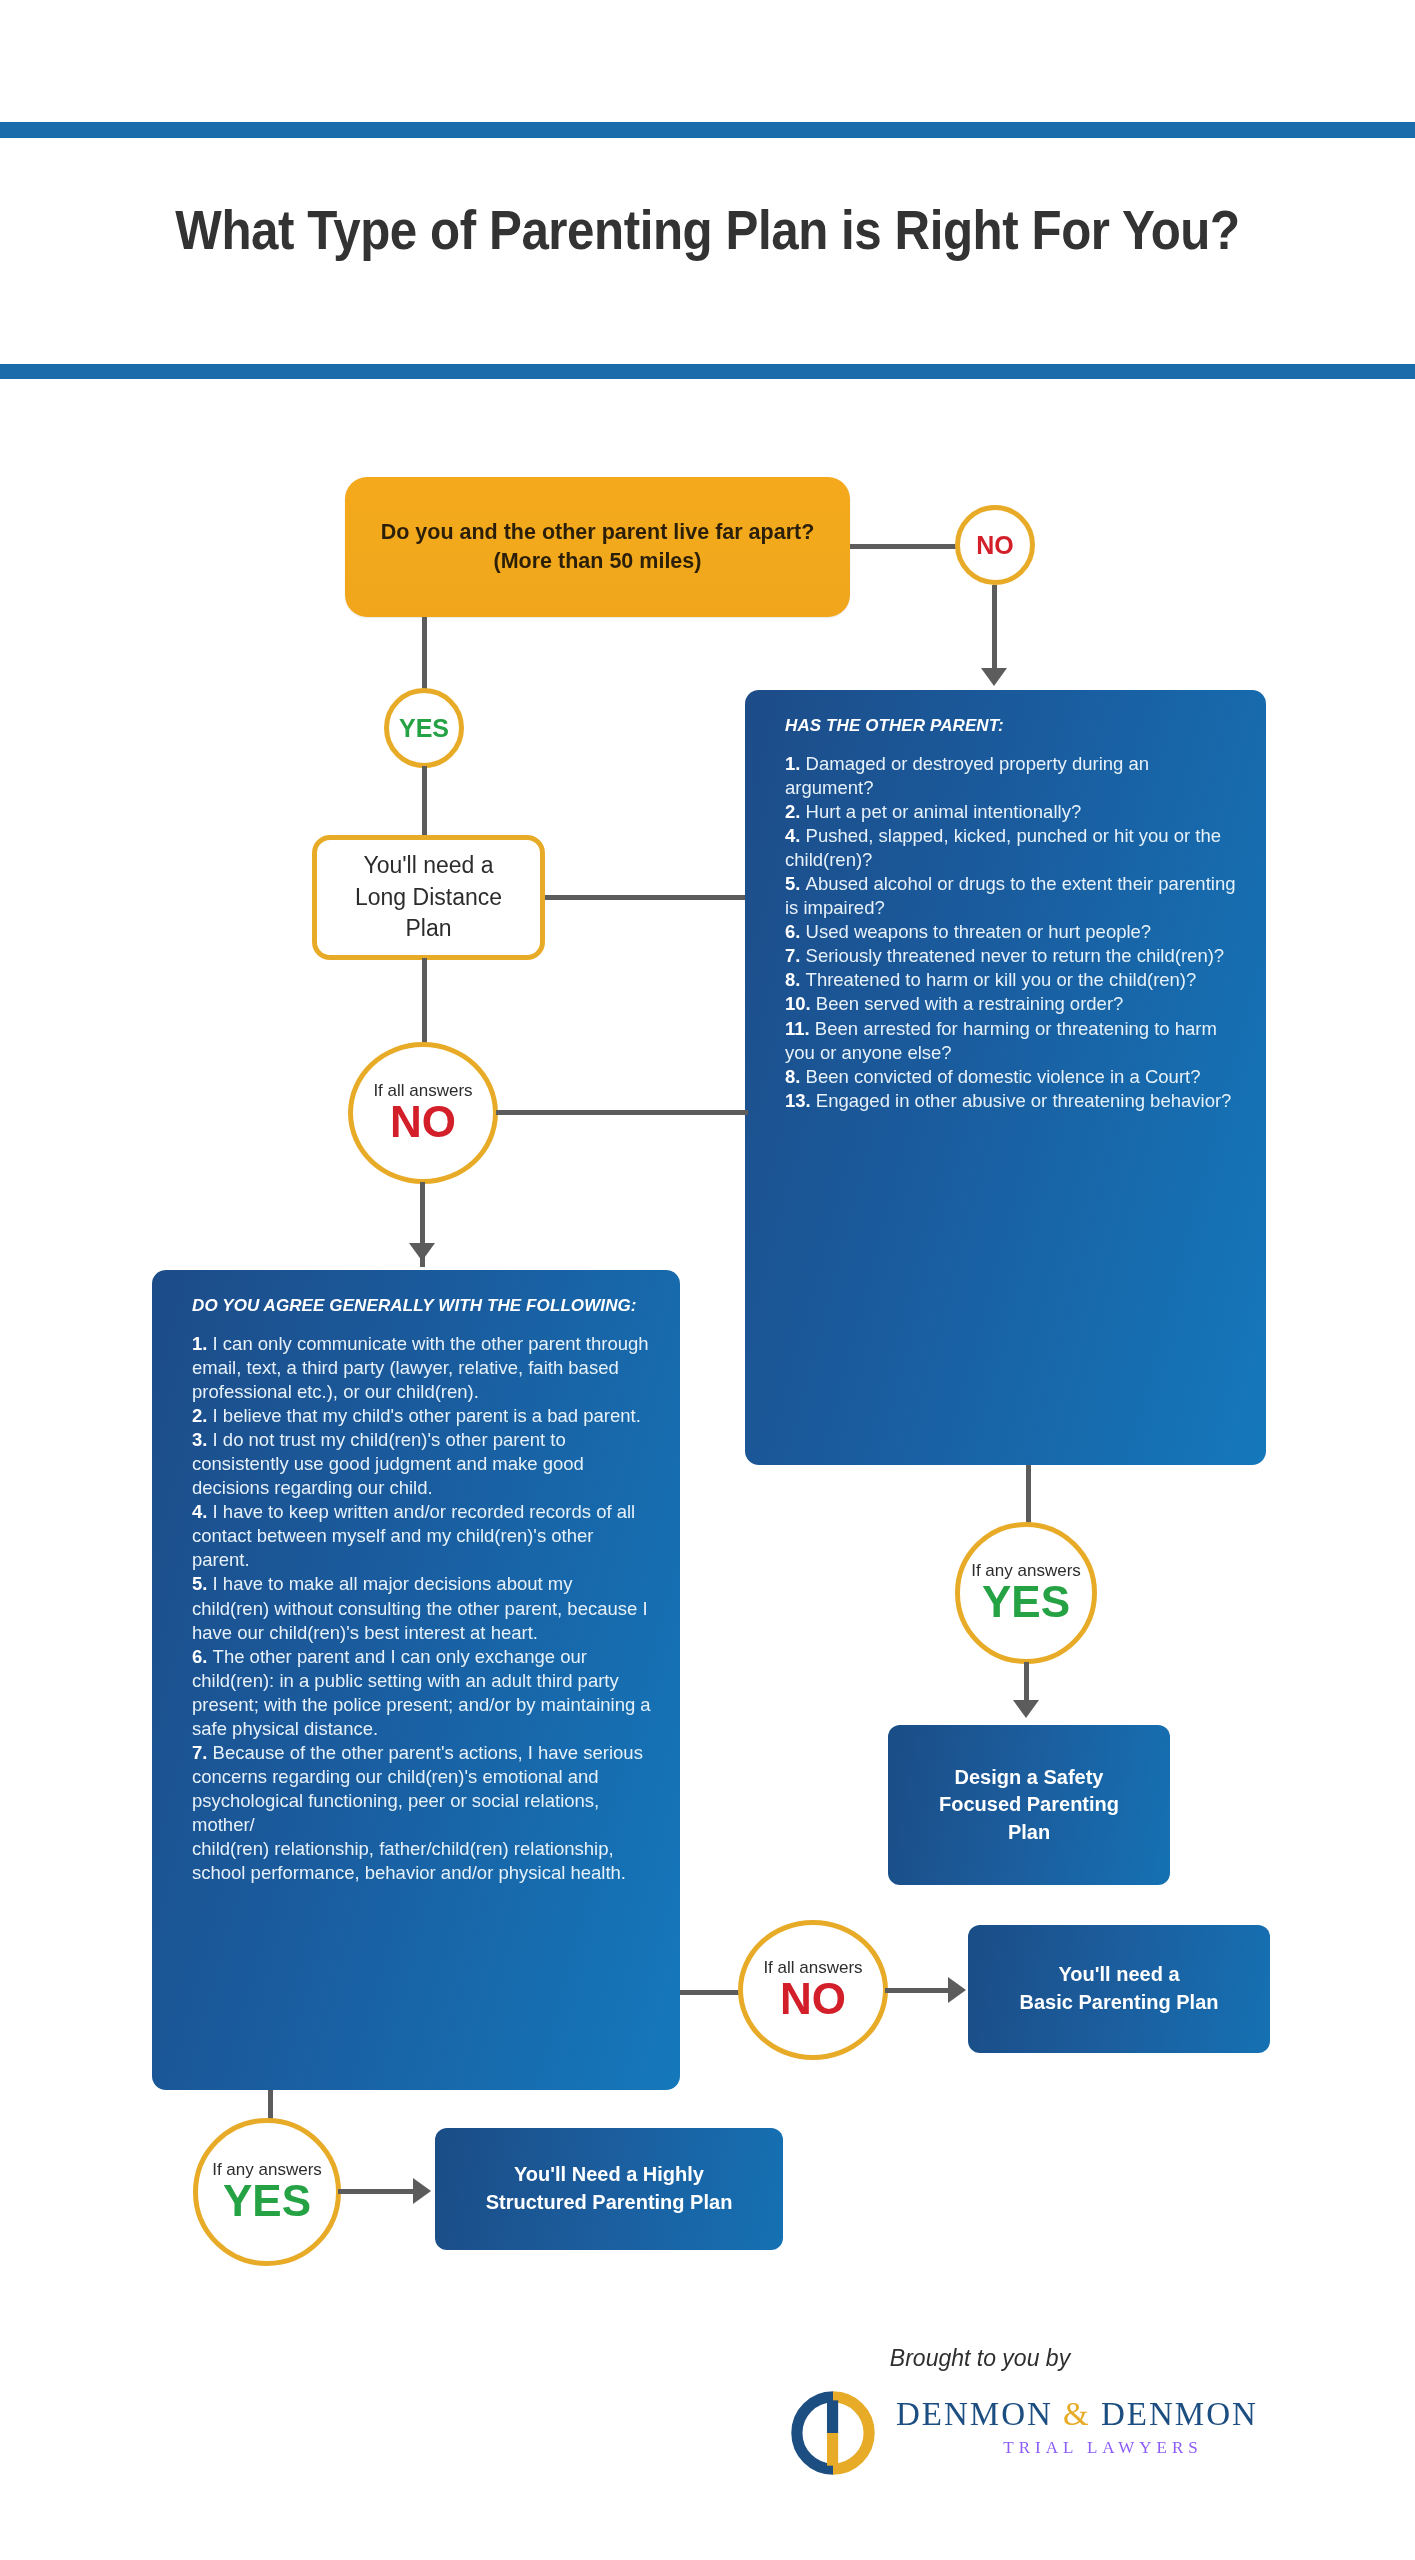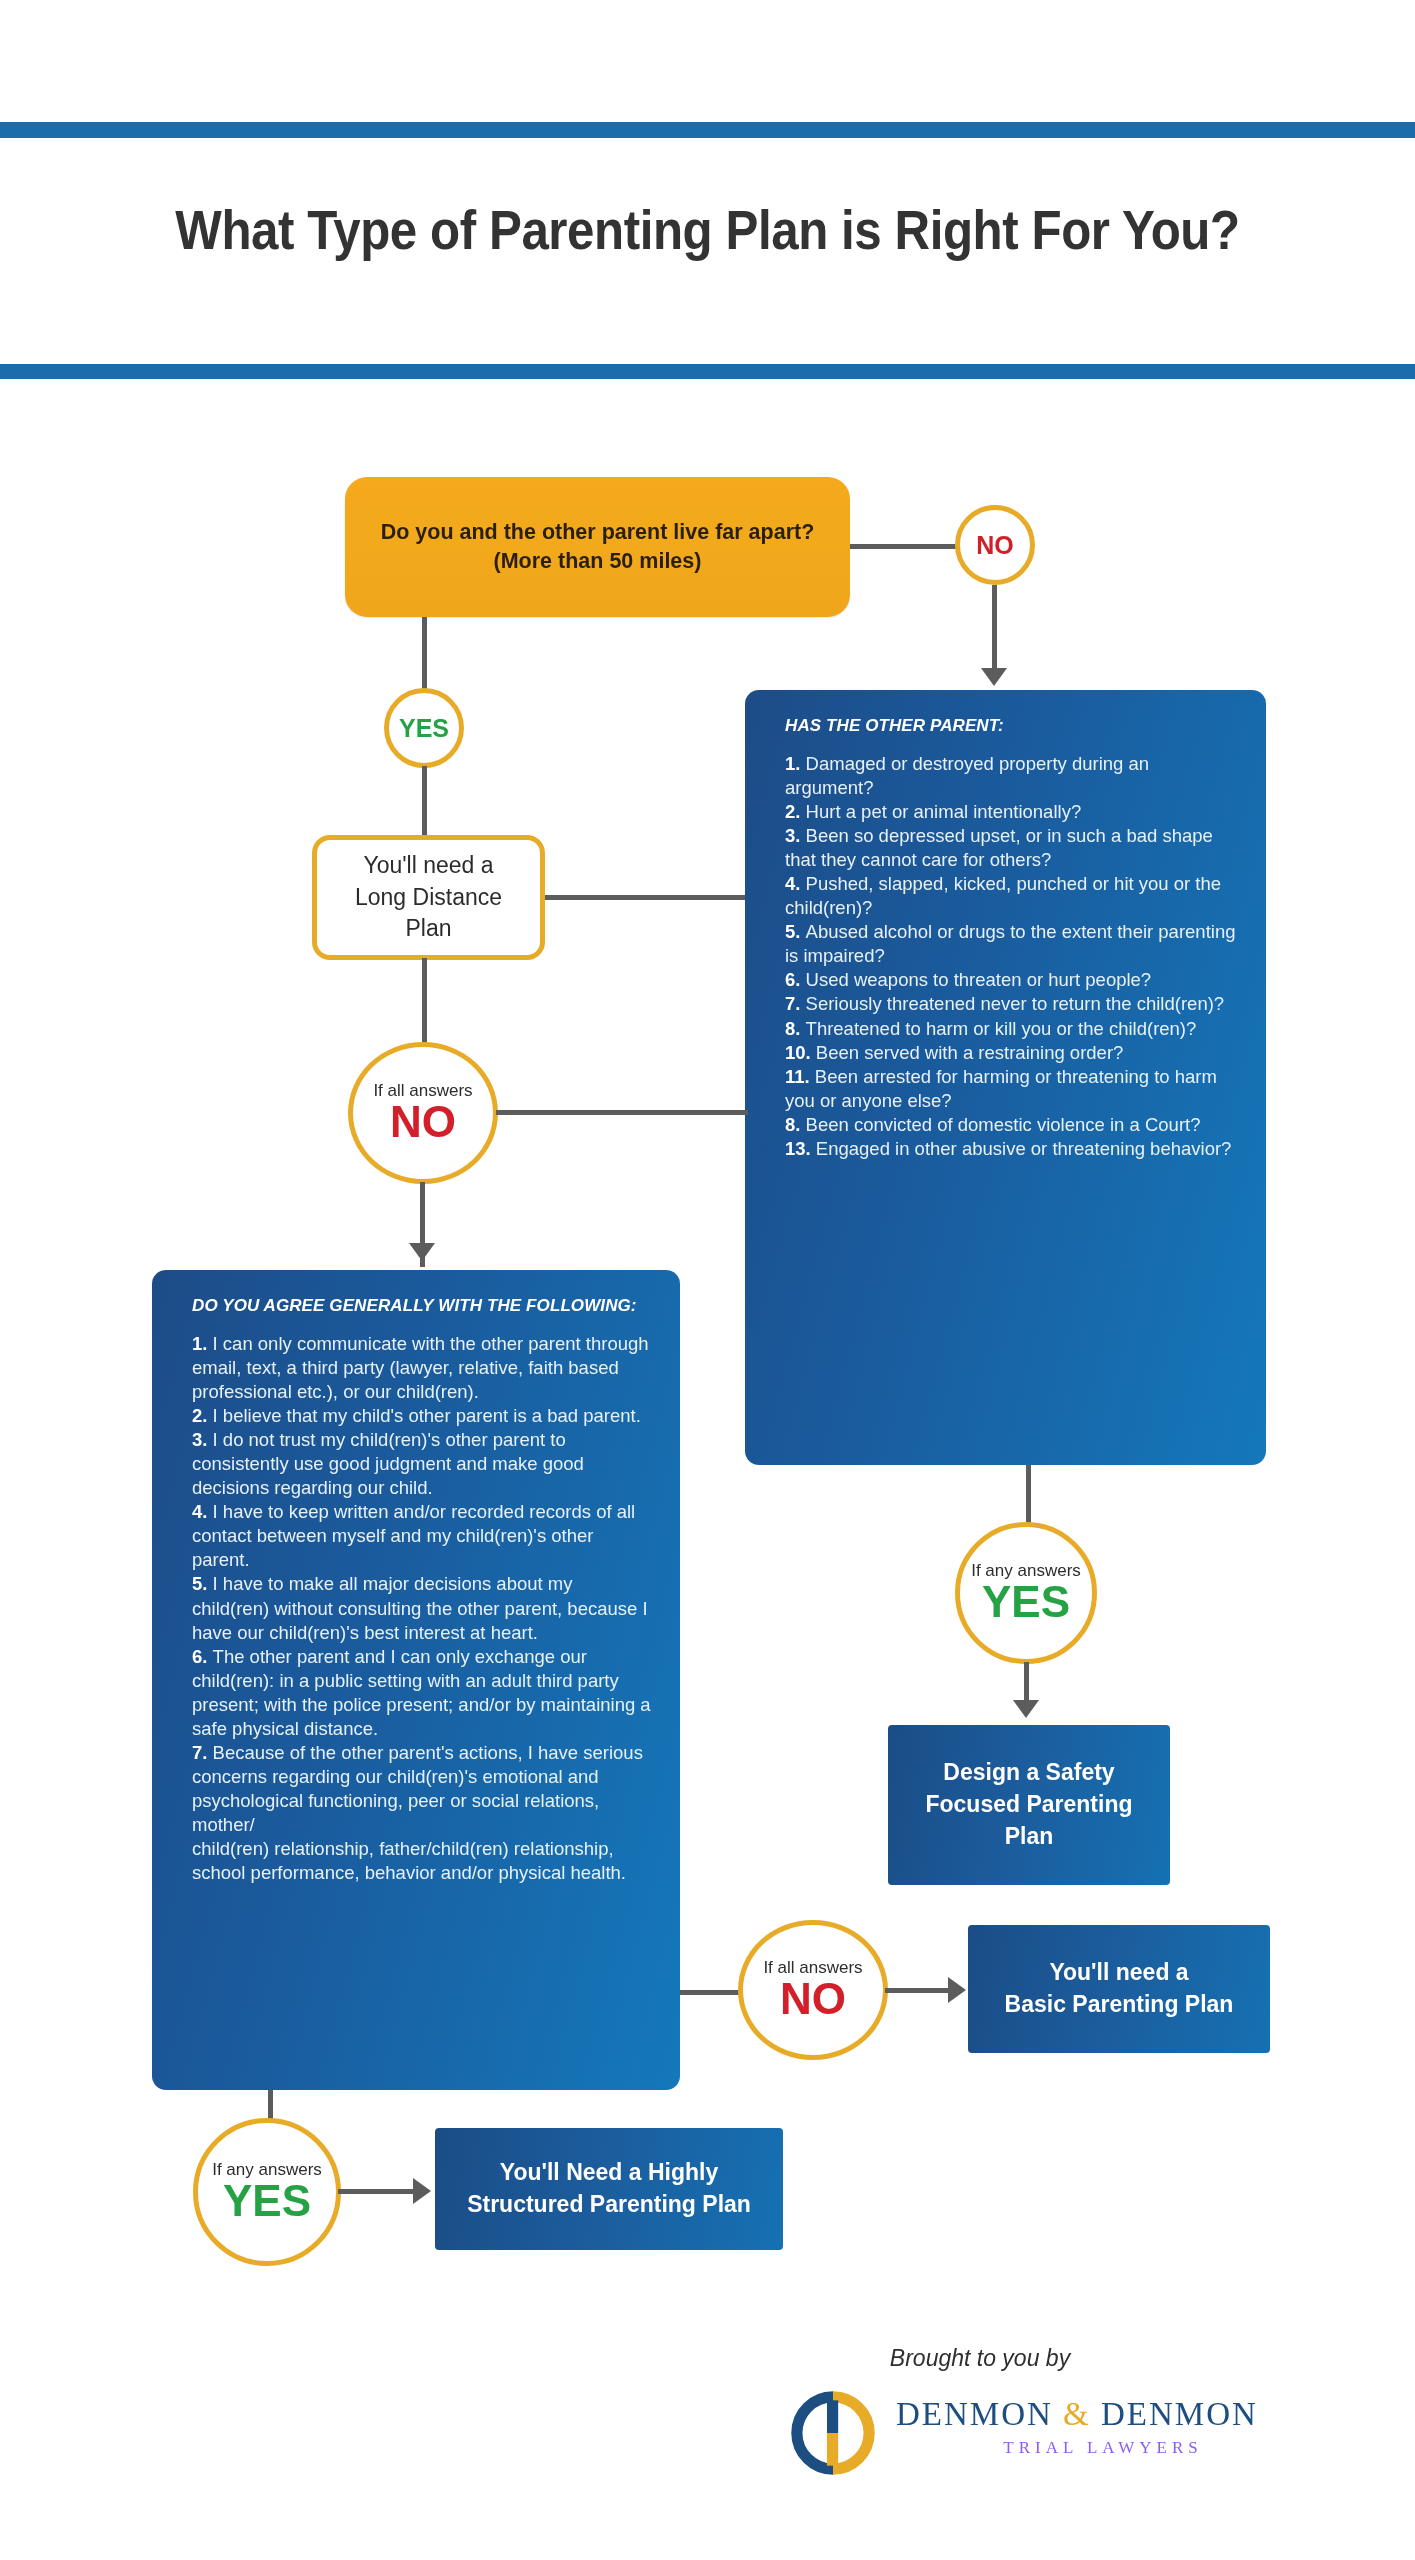--- a/index.html
+++ b/index.html
@@ -40,24 +40,24 @@
   .white-box{
     background:#ffffff;
     border:5px solid #e8ab28;
     border-radius:18px;
     color:#2c2c2c;
     font-size:23px;line-height:1.38;
     padding:0 14px;
   }
   .blue-result{
     background:linear-gradient(100deg,#1a4d86 0%,#1c5c9c 45%,#1571b3 100%);
-    border-radius:4px;
+    border-radius:12px;
     color:#ffffff;
     font-weight:bold;
-    font-size:23px;line-height:1.38;
+    font-size:20px;line-height:1.38;
     padding:1px 18px;
   }
   .blue-panel{
     background:linear-gradient(105deg,#1d4c88 0%,#1a5b9d 40%,#1478bb 100%);
     border-radius:14px;
     color:#ffffff;
     box-sizing:border-box;
     padding:26px 26px 22px 40px;
   }
   .panel-head{
@@ -147,21 +147,20 @@
 </div>
 
 <div class="abs ln lh" style="left:545px;top:895px;width:215px;"></div>
 <div class="abs arrow right" style="left:752px;top:884px;"></div>
 
 <div class="abs blue-panel" style="left:745px;top:690px;width:521px;height:775px;">
   <div class="panel-head">HAS THE OTHER PARENT:</div>
   <div class="panel-list" id="abuse-list">
       <div class="li"><b>1. </b><span style="white-space: pre-line;">Damaged or destroyed property during an argument?</span></div>
       <div class="li"><b>2. </b><span style="white-space: pre-line;">Hurt a pet or animal intentionally?</span></div>
-      <div class="li"><b>3. </b><span style="white-space: pre-line;">Been so depressed upset, or in such a bad shape that they cannot care for others?</span></div>
       <div class="li"><b>4. </b><span style="white-space: pre-line;">Pushed, slapped, kicked, punched or hit you or the child(ren)?</span></div>
       <div class="li"><b>5. </b><span style="white-space: pre-line;">Abused alcohol or drugs to the extent their parenting is impaired?</span></div>
       <div class="li"><b>6. </b><span style="white-space: pre-line;">Used weapons to threaten or hurt people?</span></div>
       <div class="li"><b>7. </b><span style="white-space: pre-line;">Seriously threatened never to return the child(ren)?</span></div>
       <div class="li"><b>8. </b><span style="white-space: pre-line;">Threatened to harm or kill you or the child(ren)?</span></div>
       <div class="li"><b>10. </b><span style="white-space: pre-line;">Been served with a restraining order?</span></div>
       <div class="li"><b>11. </b><span style="white-space: pre-line;">Been arrested for harming or threatening to harm you or anyone else?</span></div>
       <div class="li"><b>8. </b><span style="white-space: pre-line;">Been convicted of domestic violence in a Court?</span></div>
       <div class="li"><b>13. </b><span style="white-space: pre-line;">Engaged in other abusive or threatening behavior?</span></div>
     </div>

